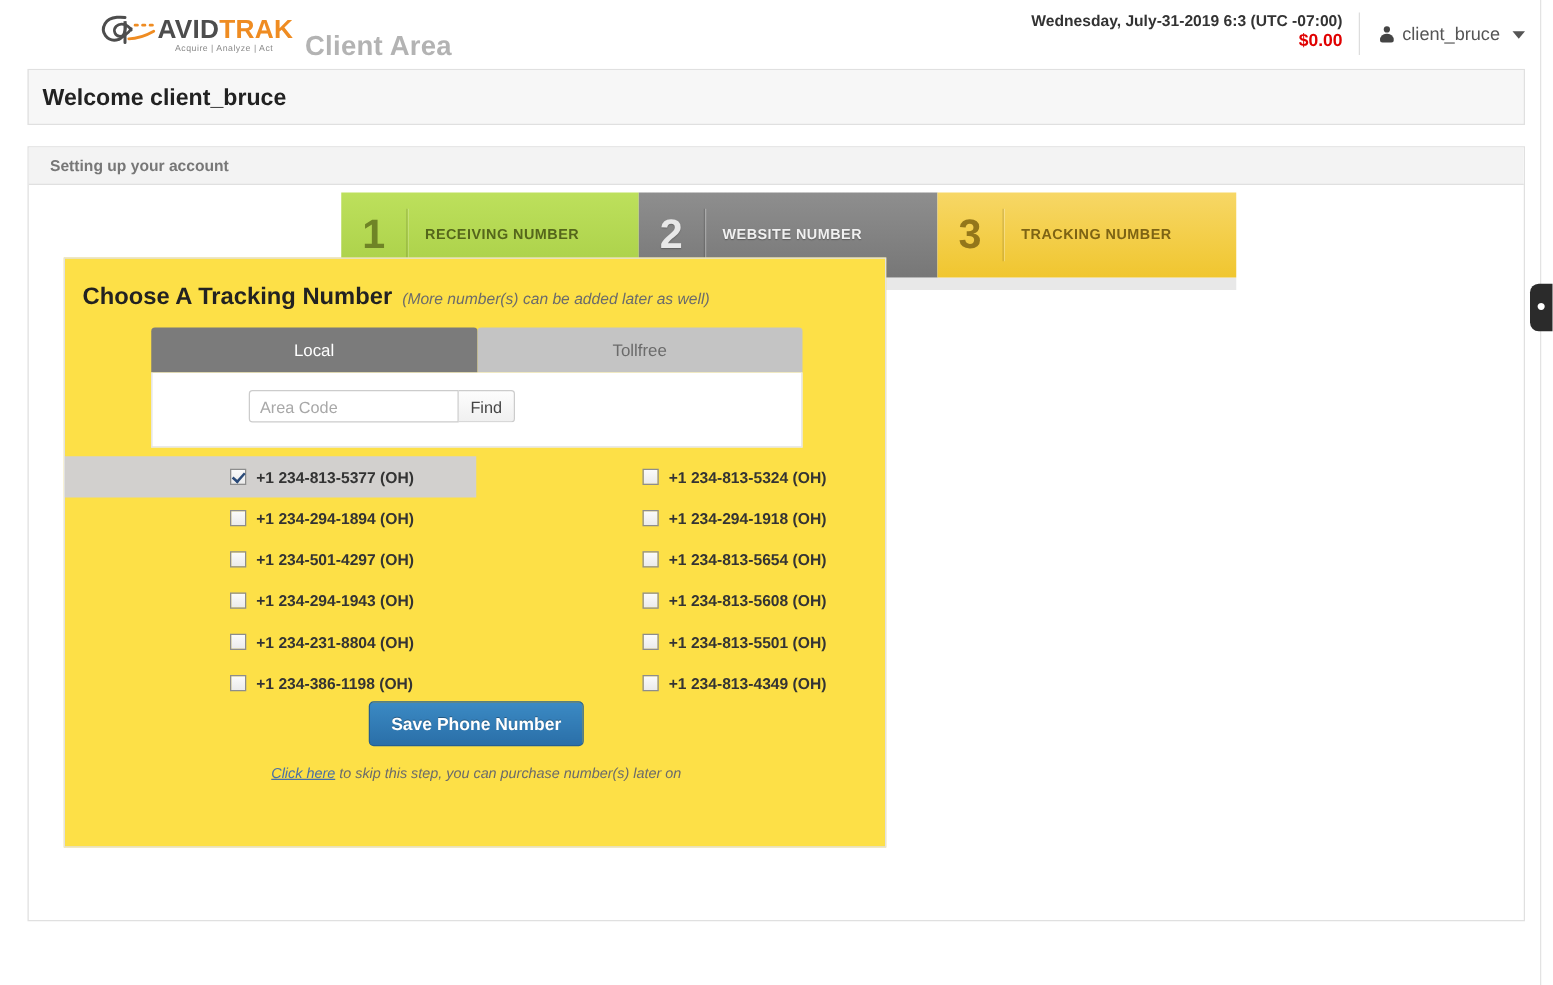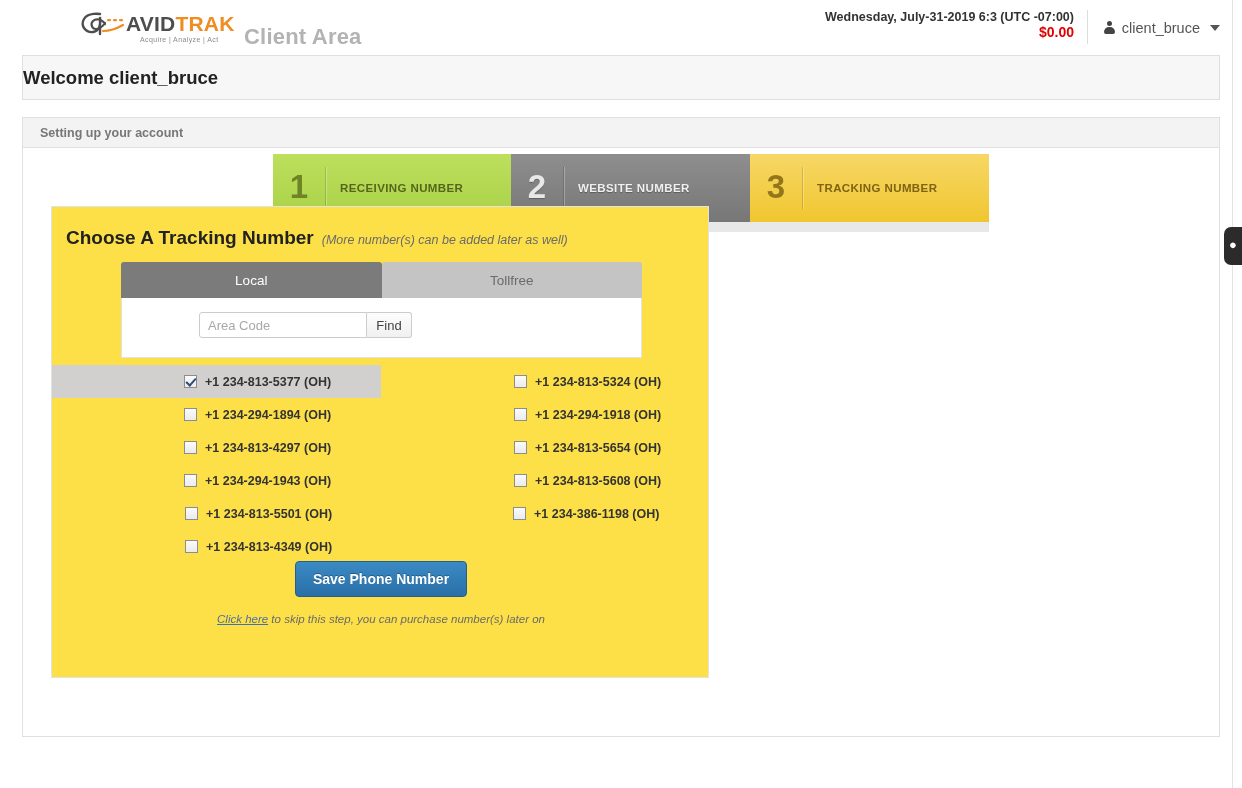--- a/index.html
+++ b/index.html
@@ -139,20 +139,21 @@
   .panel {
     margin: 0 22px;
     background: #f7f7f7;
     border: 1px solid #e0e0e0;
     box-sizing: border-box;
   }
   .welcome-panel {
     height: 45px;
     display: flex;
     align-items: center;
+    padding-left: 11px;
     background: #f7f7f7;
   }
   .welcome-title {
     font-size: 18.5px;
     font-weight: bold;
     color: #222222;
   }
 
   
   .setup-panel {
@@ -568,33 +569,37 @@
         <div class="num-cell left">
           <span class="chk"></span>
           <span class="num-label">+1 234-294-1894 (OH)</span>
         </div>
         <div class="num-cell right">
           <span class="chk"></span>
           <span class="num-label">+1 234-294-1918 (OH)</span>
         </div>
         <div class="num-cell left">
           <span class="chk"></span>
-          <span class="num-label">+1 234-813-4297 (OH)</span>
+          <span class="num-label">+1 234-501-4297 (OH)</span>
         </div>
         <div class="num-cell right">
           <span class="chk"></span>
           <span class="num-label">+1 234-813-5654 (OH)</span>
         </div>
         <div class="num-cell left">
           <span class="chk"></span>
           <span class="num-label">+1 234-294-1943 (OH)</span>
         </div>
         <div class="num-cell right">
           <span class="chk"></span>
           <span class="num-label">+1 234-813-5608 (OH)</span>
+        </div>
+        <div class="num-cell left">
+          <span class="chk"></span>
+          <span class="num-label">+1 234-231-8804 (OH)</span>
         </div>
         <div class="num-cell right">
           <span class="chk"></span>
           <span class="num-label">+1 234-813-5501 (OH)</span>
         </div>
         <div class="num-cell left">
           <span class="chk"></span>
           <span class="num-label">+1 234-386-1198 (OH)</span>
         </div>
         <div class="num-cell right">

